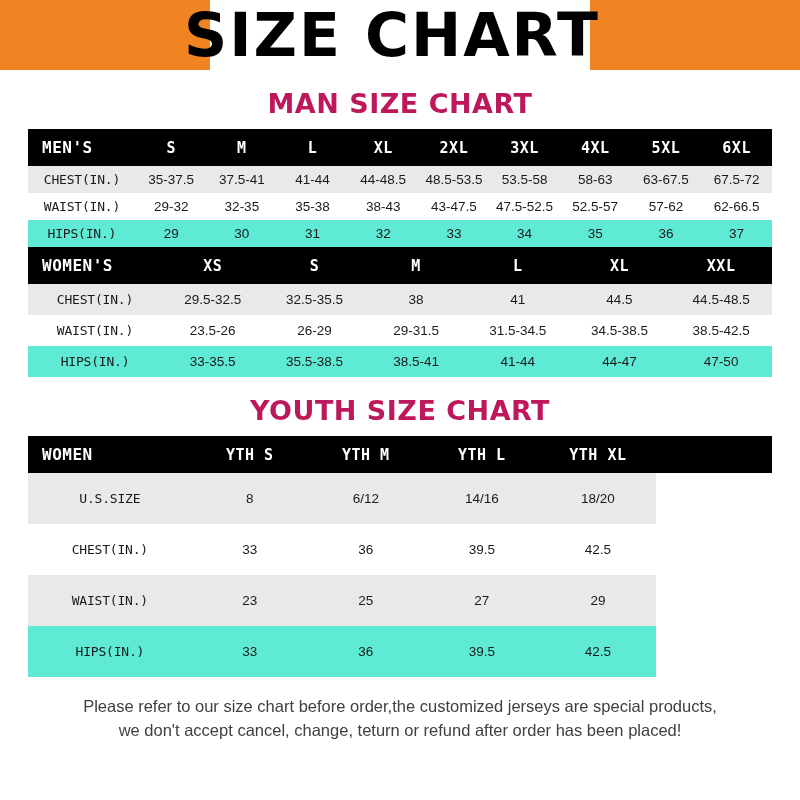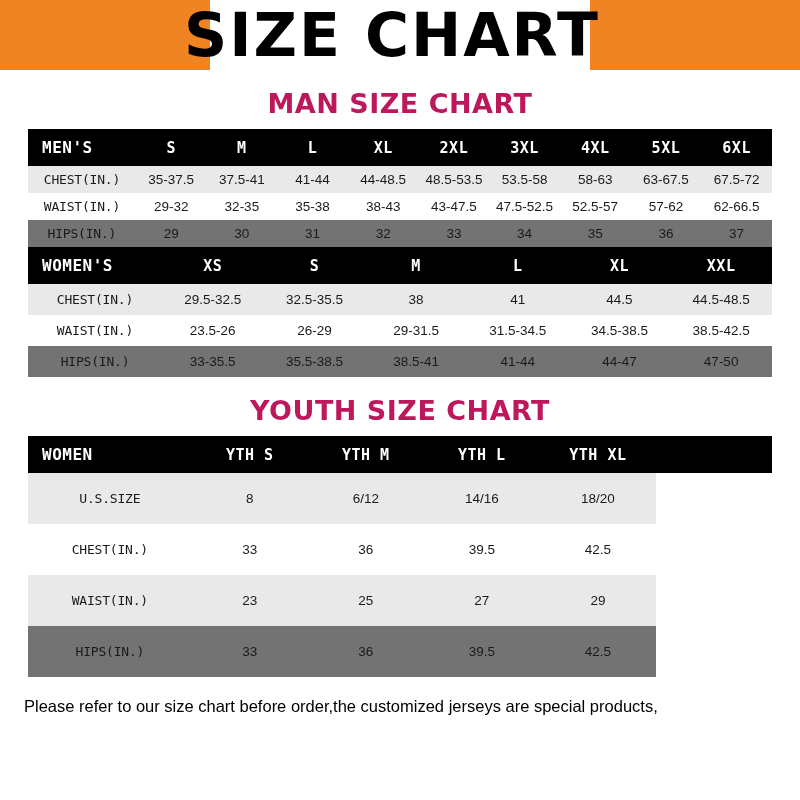--- a/index.html
+++ b/index.html
@@ -91,42 +91,43 @@
     font-size: 16px;
   }
   table.size-table tbody td.row-head {
     font-family: "DejaVu Sans Mono", monospace;
     font-weight: normal;
     font-size: 13px;
     letter-spacing: -0.2px;
   }
   table.size-table tbody tr.band-light td { background: #e9e9e9; }
   table.size-table tbody tr.band-white td { background: #ffffff; }
-  table.size-table tbody tr.band-mid td   { background: #737373; }
+  table.size-table tbody tr.band-mid td   { background: #5eead4; }
   table.size-table tbody td {
     font-size: 13.5px;
   }
   
   .men-table col.c0 { width: 14.5%; }
   
   .women-table col.c0 { width: 18%; }
   .women-table thead th { font-size: 16px; }
   .women-table tbody td { font-size: 14px; padding: 8px 2px; }
   .women-table tbody td.row-head { font-size: 13.5px; }
   
   .youth-table col.c0 { width: 22%; }
   .youth-table thead th { font-size: 16px; }
   .youth-table tbody td { font-size: 14px; padding: 18px 2px; }
   .youth-table tbody td.row-head { font-size: 13.5px; }
   .youth-table tbody td.blank { background: #ffffff !important; }
   
   .footer-note {
     margin-top: 18px;
     padding: 0 24px;
-    color: #000000;
+    text-align: center;
+    color: #404040;
     font-size: 16.5px;
     line-height: 1.45;
   }
   .footer-note div { white-space: nowrap; }
 </style>
 </head>
 <body>
 
 <div class="page">
 
@@ -313,15 +314,16 @@
           <td>39.5</td>
           <td>42.5</td>
           <td class="blank"></td>
         </tr>
       </tbody>
     </table>
   </div>
 
   <div class="footer-note">
     <div>Please refer to our size chart before order,the customized jerseys are special products,</div>
+    <div>we don't accept cancel, change, teturn or refund after order has been placed!</div>
   </div>
 
 </div>
 
 </body></html>

